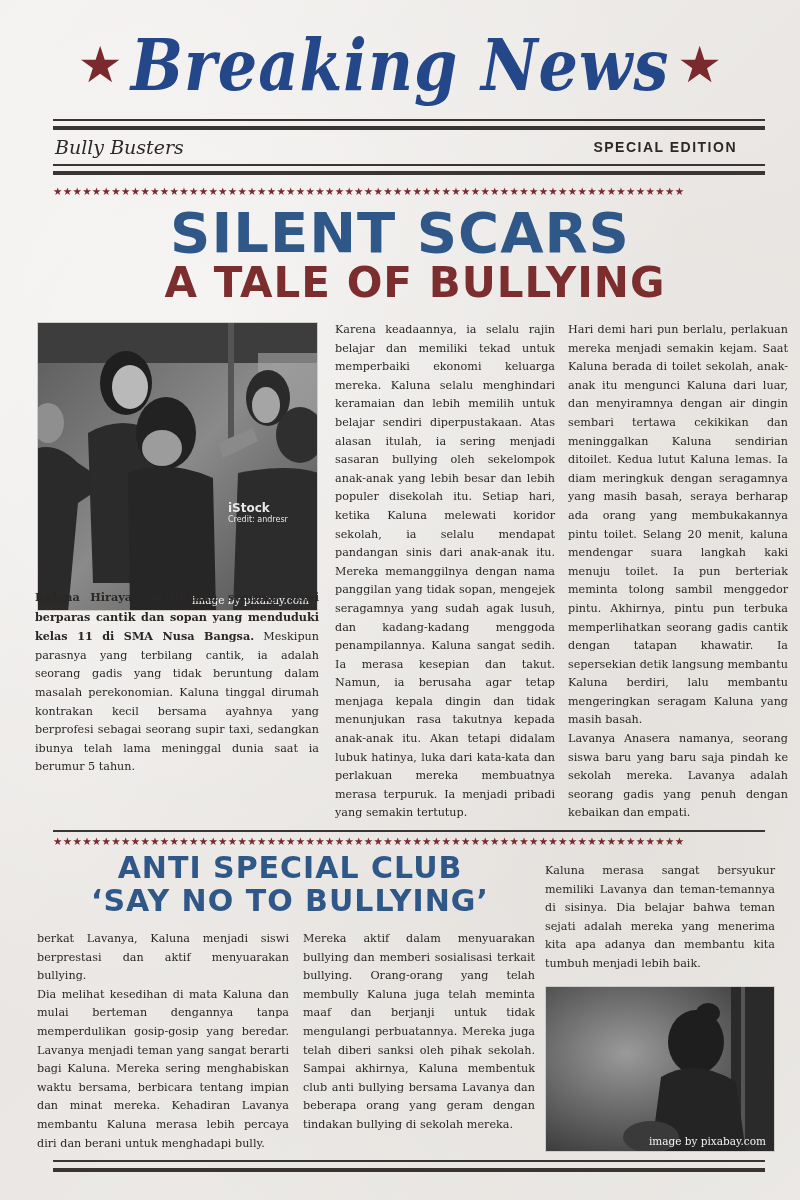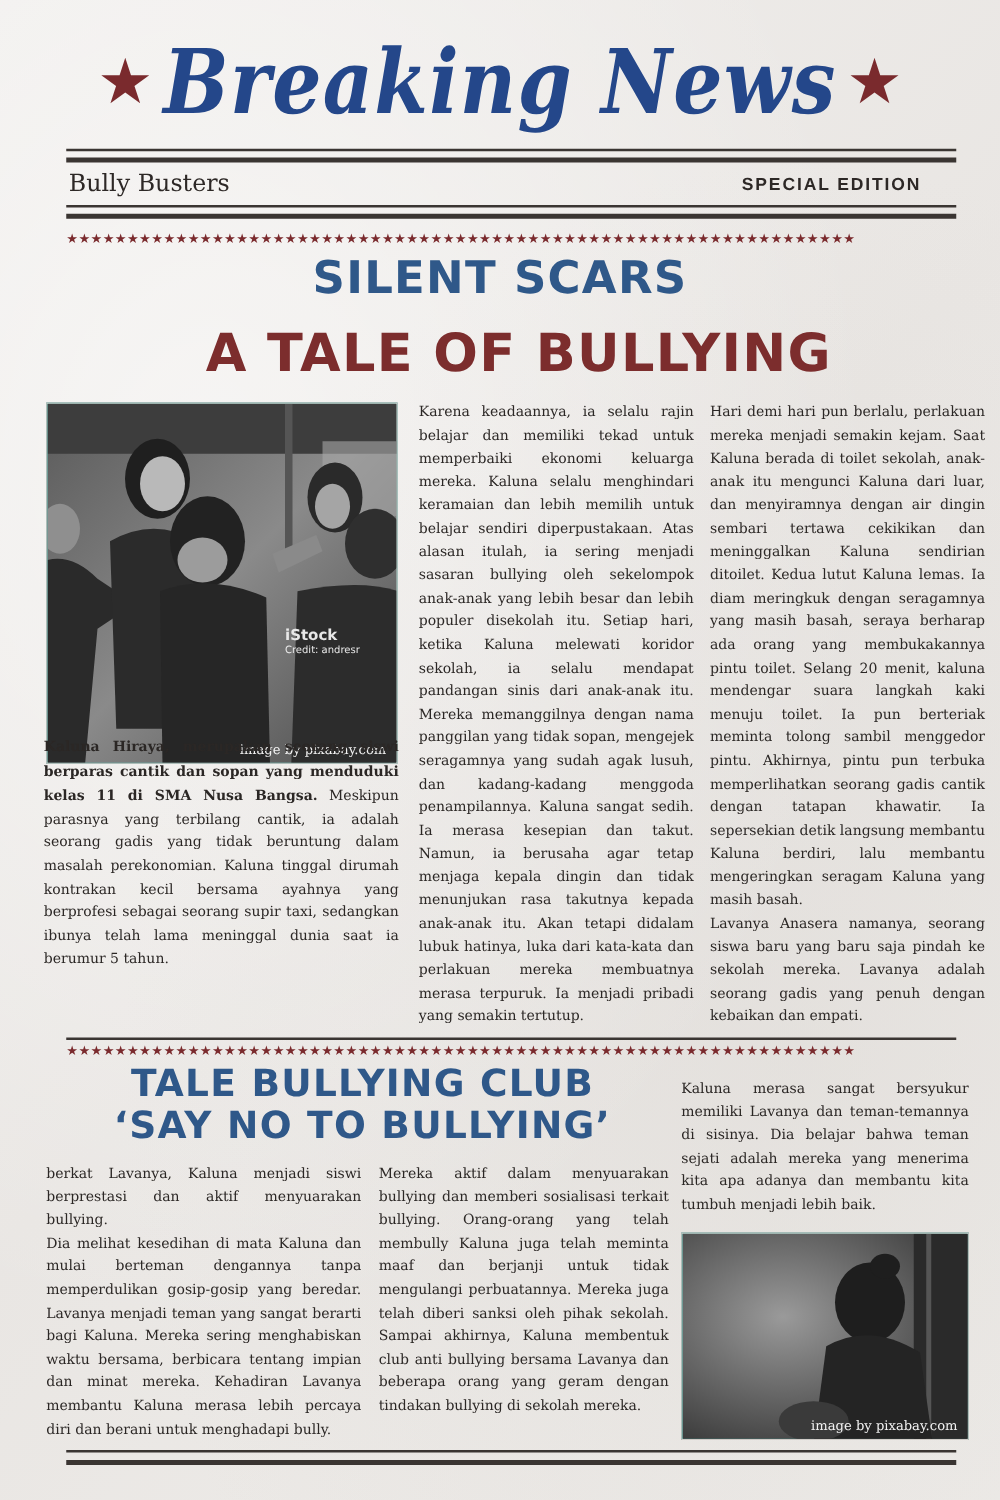--- a/index.html
+++ b/index.html
@@ -36,20 +36,21 @@
 
     .rule-thin { height: 2px; background: #3a3532; }
     .rule-thick { height: 4px; background: #3a3532; }
 
     .brand-row {
       left: 55px; top: 130px; width: 710px; height: 34px;
       display: flex; align-items: center; justify-content: space-between;
     }
     .brand-name {
       font-family: "DejaVu Serif", serif;
+      font-style: italic;
       font-size: 19px;
       color: #2d2826;
     }
     .edition {
       font-family: Liberation Sans, sans-serif;
       font-weight: bold;
       font-size: 14px;
       letter-spacing: 1.5px;
       color: #2d2826;
       margin-right: 28px;
@@ -122,21 +123,21 @@
 <div class="abs brand-row">
   <span class="brand-name">Bully Busters</span>
   <span class="edition">SPECIAL EDITION</span>
 </div>
 
 <div class="abs rule-thin" style="left:53px; top:164px; width:712px;"></div>
 <div class="abs rule-thick" style="left:53px; top:171px; width:712px;"></div>
 
 <div class="abs star-row" style="left:53px; top:186px; width:712px;">★★★★★★★★★★★★★★★★★★★★★★★★★★★★★★★★★★★★★★★★★★★★★★★★★★★★★★★★★★★★★★★★★</div>
 
-<div class="abs headline hl-blue" style="left:0; top:205px; width:800px; font-size:36px;">SILENT SCARS</div>
+<div class="abs headline hl-blue" style="left:0; top:205px; width:800px; font-size:56px;">SILENT SCARS</div>
 <div class="abs headline hl-red" style="left:0; top:262px; width:830px; font-size:42px;">A TALE OF BULLYING</div>
 
 <div class="abs photo" style="left:37px; top:322px; width:281px; height:289px;">
   <svg width="281" height="289" viewBox="0 0 281 289">
     <defs>
       <linearGradient id="bg1" x1="0" y1="0" x2="1" y2="1">
         <stop offset="0" stop-color="#5a5a5a"></stop>
         <stop offset="0.5" stop-color="#8a8a8a"></stop>
         <stop offset="1" stop-color="#4a4a4a"></stop>
       </linearGradient>
@@ -180,21 +181,21 @@
 </div>
 
 <div class="abs col" style="left:568px; top:321px; width:220px;">
   <p>Hari demi hari pun berlalu, perlakuan mereka menjadi semakin kejam. Saat Kaluna berada di toilet sekolah, anak-anak itu mengunci Kaluna dari luar, dan menyiramnya dengan air dingin sembari tertawa cekikikan dan meninggalkan Kaluna sendirian ditoilet. Kedua lutut Kaluna lemas. Ia diam meringkuk dengan seragamnya yang masih basah, seraya berharap ada orang yang membukakannya pintu toilet. Selang 20 menit, kaluna mendengar suara langkah kaki menuju toilet. Ia pun berteriak meminta tolong sambil menggedor pintu. Akhirnya, pintu pun terbuka memperlihatkan seorang gadis cantik dengan tatapan khawatir. Ia sepersekian detik langsung membantu Kaluna berdiri, lalu membantu mengeringkan seragam Kaluna yang masih basah.</p>
   <p>Lavanya Anasera namanya, seorang siswa baru yang baru saja pindah ke sekolah mereka. Lavanya adalah seorang gadis yang penuh dengan kebaikan dan empati.</p>
 </div>
 
 <div class="abs rule-thin" style="left:53px; top:830px; width:712px;"></div>
 <div class="abs star-row" style="left:53px; top:836px; width:712px;">★★★★★★★★★★★★★★★★★★★★★★★★★★★★★★★★★★★★★★★★★★★★★★★★★★★★★★★★★★★★★★★★★</div>
 
-<div class="abs headline hl-blue" style="left:30px; top:853px; width:520px; font-size:30px;">TALE BULLYING CLUB</div>
+<div class="abs headline hl-blue" style="left:30px; top:853px; width:520px; font-size:30px;">ANTI SPECIAL CLUB</div>
 <div class="abs headline hl-blue" style="left:30px; top:886px; width:520px; font-size:30px;">‘SAY NO TO BULLYING’</div>
 
 <div class="abs col" style="left:37px; top:930px; width:252px;">
   <p>berkat Lavanya, Kaluna menjadi siswi berprestasi dan aktif menyuarakan bullying.</p>
   <p>Dia melihat kesedihan di mata Kaluna dan mulai berteman dengannya tanpa memperdulikan gosip-gosip yang beredar. Lavanya menjadi teman yang sangat berarti bagi Kaluna. Mereka sering menghabiskan waktu bersama, berbicara tentang impian dan minat mereka.  Kehadiran Lavanya membantu Kaluna merasa lebih percaya diri dan berani untuk menghadapi bully.</p>
 </div>
 
 <div class="abs col" style="left:303px; top:930px; width:232px;">
   <p>Mereka aktif dalam menyuarakan bullying dan memberi sosialisasi terkait bullying. Orang-orang yang telah membully Kaluna juga telah meminta maaf dan berjanji untuk tidak mengulangi perbuatannya. Mereka juga telah diberi sanksi oleh pihak sekolah. Sampai akhirnya, Kaluna membentuk club anti bullying bersama Lavanya dan beberapa orang yang geram dengan tindakan bullying di sekolah mereka.</p>
 </div>

